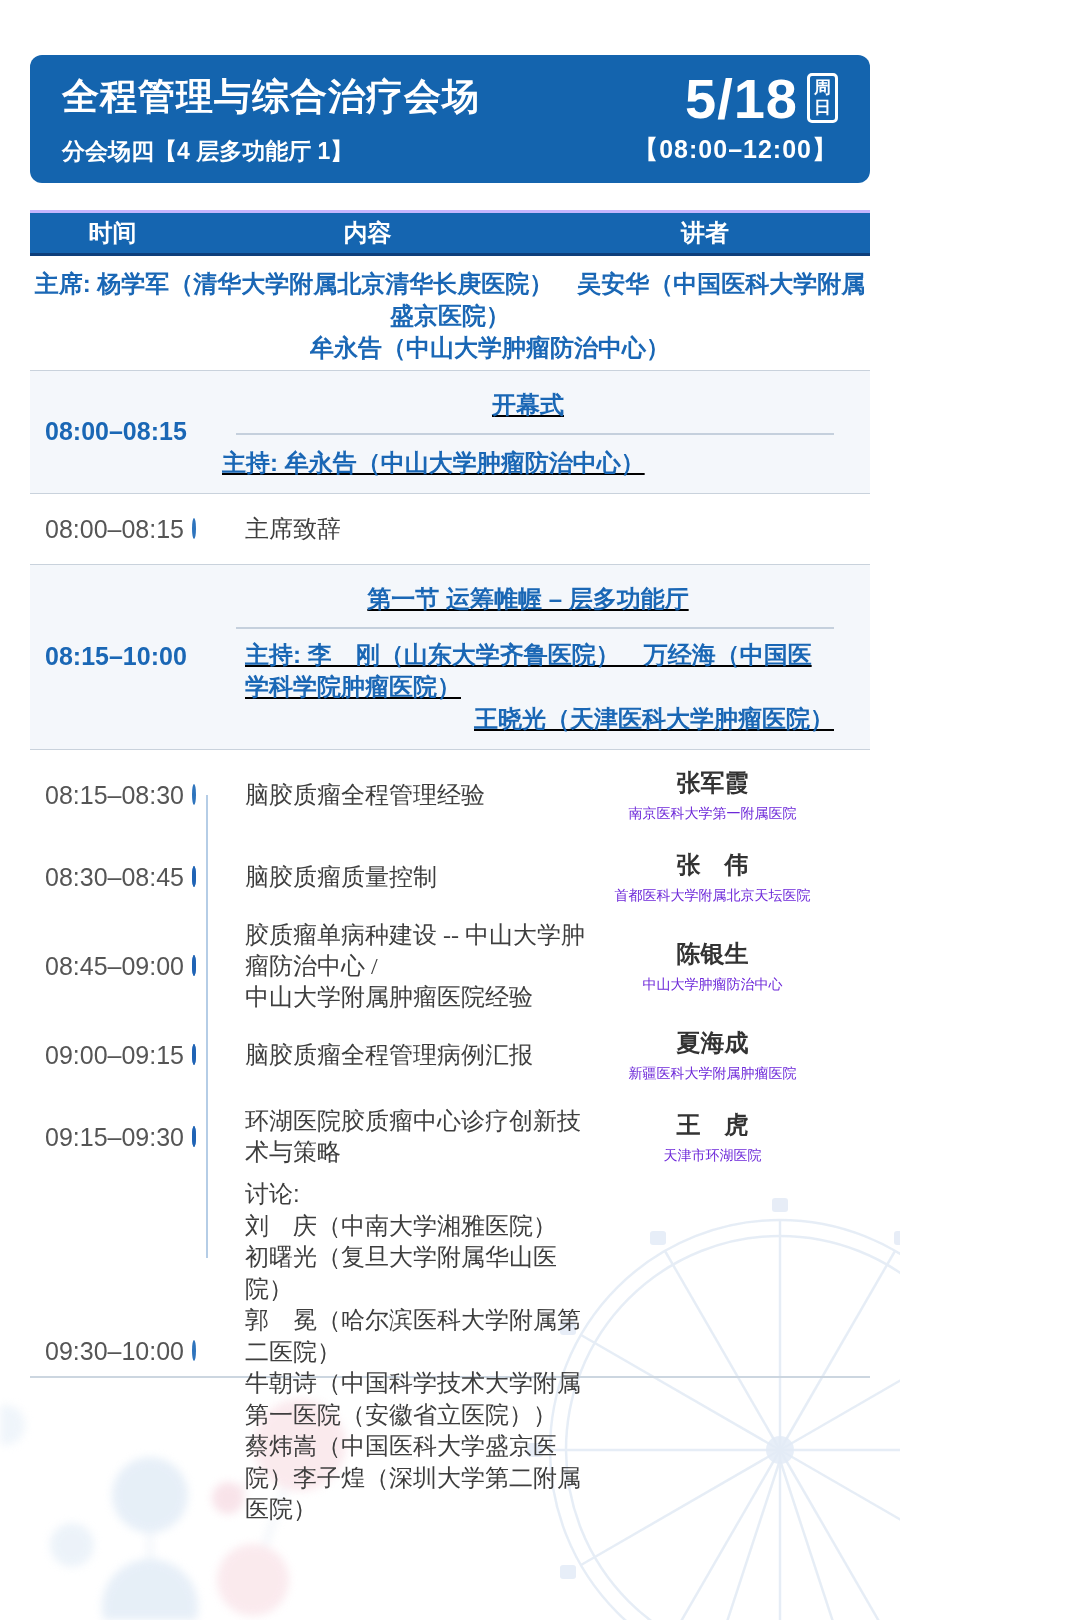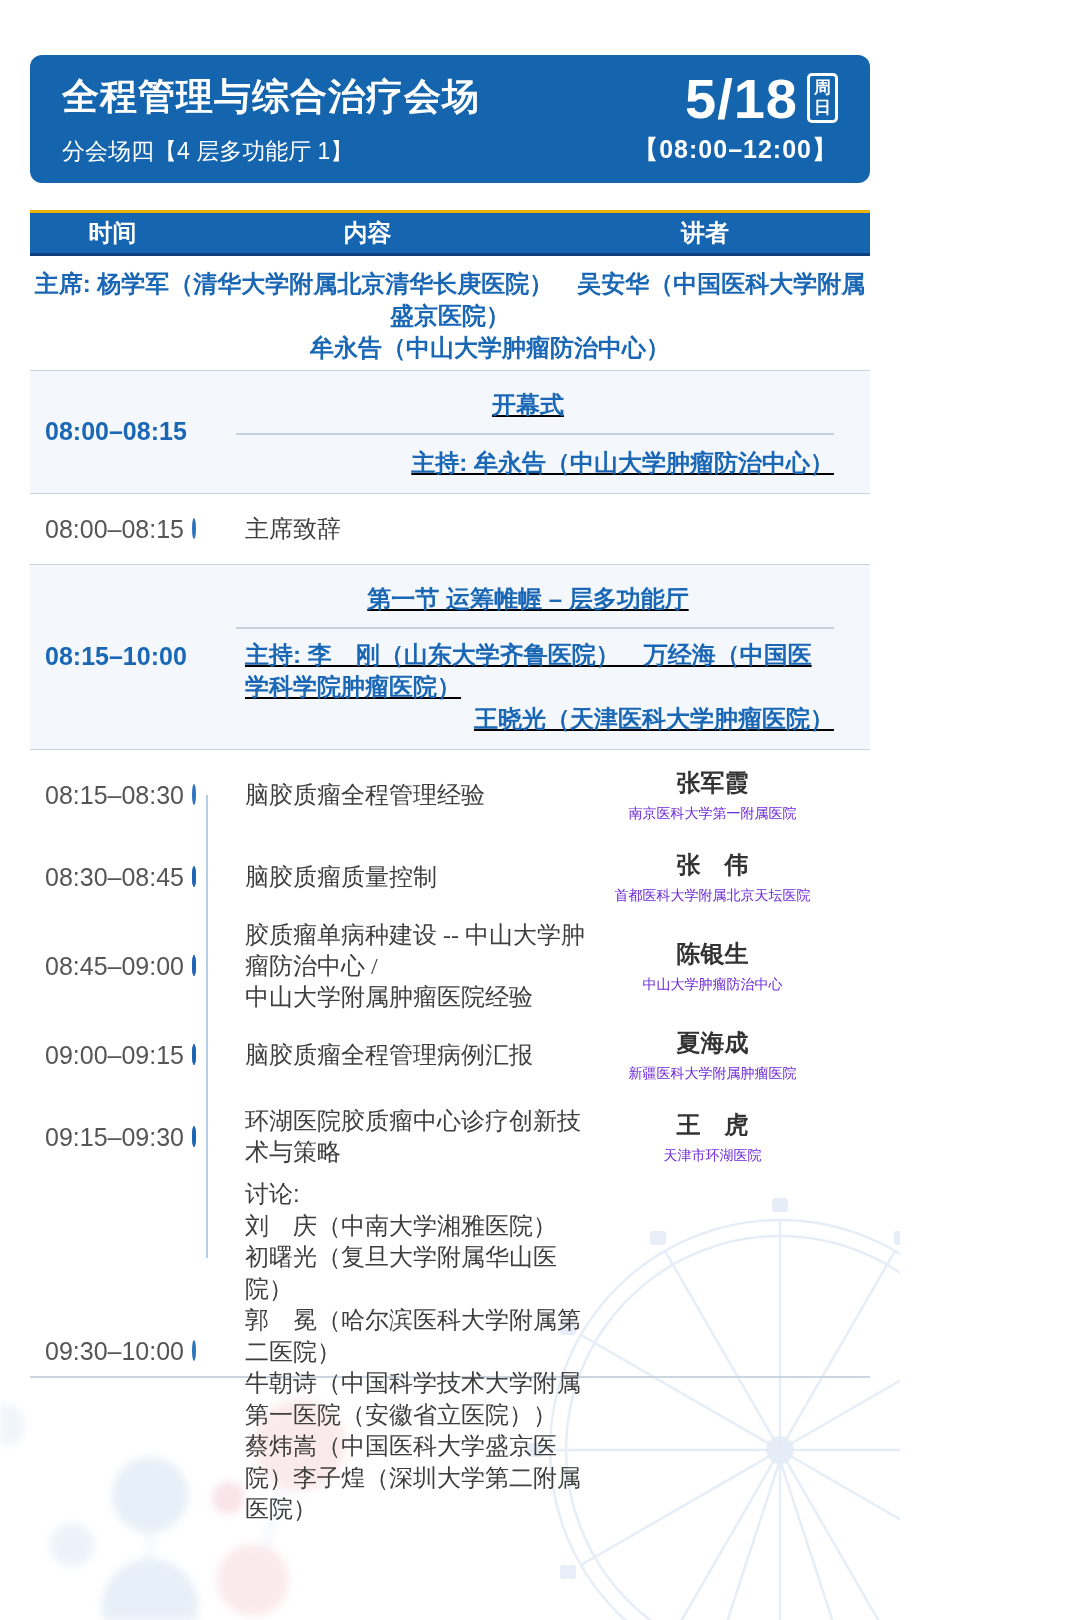--- a/index.html
+++ b/index.html
@@ -9,56 +9,56 @@
   }
   .content{position:relative; z-index:2;}
 
   
   .hdr{
     margin:55px 30px 0; height:128px; background:#1464ae; border-radius:12px;
     display:flex; justify-content:space-between; align-items:center;
     padding:0 32px; box-sizing:border-box; color:#fff;
   }
   .hdr-title{font-size:37px; font-weight:bold; letter-spacing:1px;}
-  .hdr-sub{font-size:23px; font-weight:normal; margin-top:14px;}
+  .hdr-sub{font-size:23px; font-weight:bold; margin-top:14px;}
   .hdr-right{text-align:right;}
   .hdr-date-row{display:flex; align-items:flex-start; justify-content:flex-end;}
   .hdr-date{font-size:56px; font-weight:bold; line-height:52px; letter-spacing:1px;}
   .weekday-box{
     margin-left:9px; border:3px solid #fff; border-radius:5px;
     padding:2px 4px; display:inline-block; text-align:center;
   }
   .weekday-box span{display:block; font-size:17px; font-weight:bold; line-height:20px;}
   .hdr-time{font-size:25px; font-weight:bold; margin-top:8px; letter-spacing:1px;}
 
   
   .tbar{
     margin:27px 30px 0; height:40px; background:#1565b0;
-    border-top:3px solid #eab308; border-bottom:3px solid #0e3f7b;
+    border-top:3px solid #c4b5fd; border-bottom:3px solid #0e3f7b;
     display:grid; grid-template-columns:165px 1fr 330px; align-items:center;
     color:#fff; font-size:24px; font-weight:bold;
   }
   .tbar div{text-align:center;}
 
   
   .chairs{margin:12px 30px 0; color:#1a67b5; font-size:24px; font-weight:bold; line-height:32px;}
   .chairs-l1{text-align:center;}
   .chairs-l2{padding-left:280px;}
 
   
   .section{
     margin:6px 30px 0; background:#f4f7fb;
     border-top:1px solid #c9d2dc; border-bottom:1px solid #c9d2dc;
     display:grid; grid-template-columns:192px 1fr; padding:12px 0 14px; box-sizing:border-box;
   }
   .sec-time{color:#1a67b5; font-weight:bold; font-size:25px; padding-left:15px; align-self:center;}
   .sec-body{padding-right:36px;text-decoration:underline;}
   .sec-title{text-align:center; color:#1a67b5; font-weight:bold; font-size:24px; padding:6px 0 12px;}
   .sec-divider{border-top:2px solid #c5d0dd; margin-left:14px;}
-  .sec-host{text-align:right; color:#1a67b5; font-weight:bold; font-size:24px; padding-top:12px;}
+  .sec-host{text-align:left; color:#1a67b5; font-weight:bold; font-size:24px; padding-top:12px;}
   .sec-host-l1{text-align:left; padding-left:23px; color:#1a67b5; font-weight:bold; font-size:24px; padding-top:10px; line-height:32px;}
   .sec-host-l2{text-align:right; padding-left:88px; color:#1a67b5; font-weight:bold; font-size:24px; line-height:32px;}
 
   
   .row{
     margin:0 30px; display:grid; grid-template-columns:162px 30px 1fr 280px;
     align-items:center;
   }
   .row.simple{grid-template-columns:162px 30px 1fr; margin-top:6px; height:58px;}
   .r-time{padding-left:15px; color:#555; font-size:25px; white-space:nowrap;}

